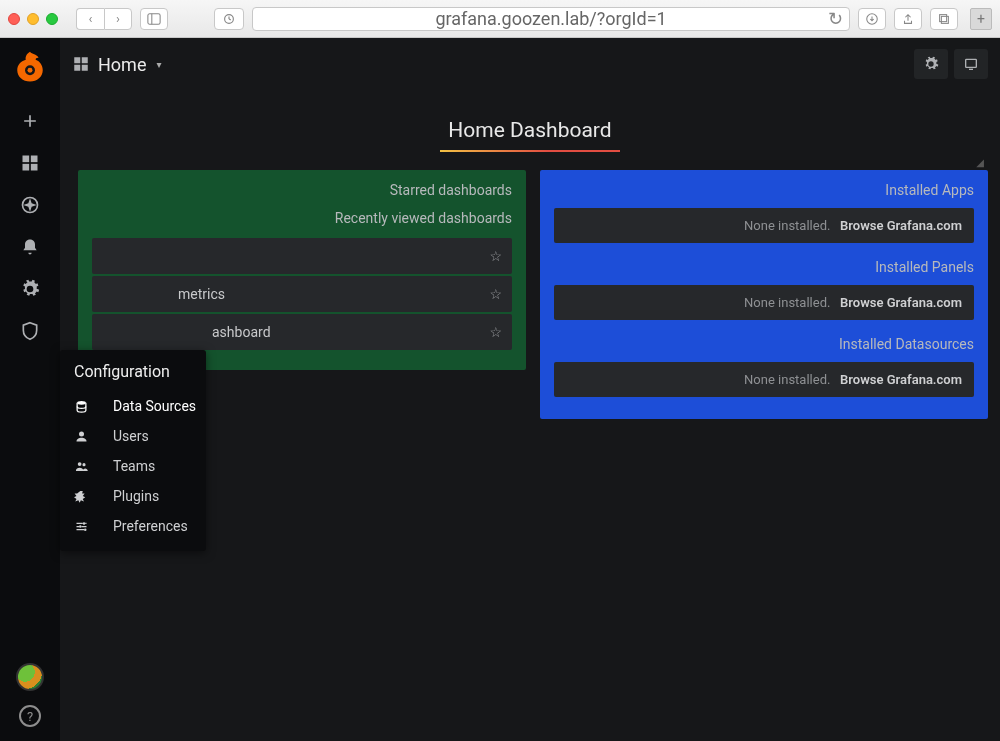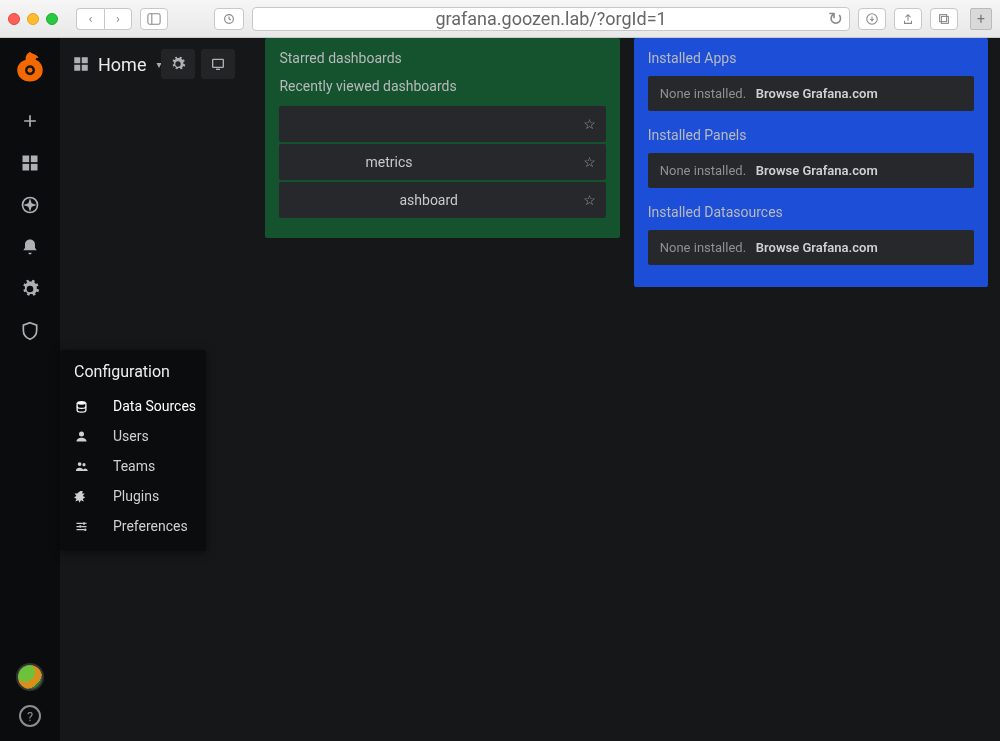--- a/index.html
+++ b/index.html
@@ -24,21 +24,21 @@
   
   .app{display:flex;height:703px;background:#161719;color:#d8d9da;position:relative;}
   .sidebar{width:60px;background:#0b0c0e;display:flex;flex-direction:column;align-items:center;padding-top:10px;gap:0;}
   .logo{width:36px;height:36px;margin-bottom:16px;display:flex;align-items:center;justify-content:center;}
   .sb-item{width:60px;height:42px;display:flex;align-items:center;justify-content:center;color:#aeb0b3;cursor:pointer;}
   .sb-item svg{width:20px;height:20px;fill:#aeb0b3;}
   .sb-bottom{margin-top:auto;display:flex;flex-direction:column;align-items:center;padding-bottom:14px;gap:14px;}
   .avatar{width:28px;height:28px;border-radius:50%;background:radial-gradient(circle at 30% 30%, #6ec13a 0 40%, #d98f1e 40% 70%, #2e7d32 70% 100%);border:2px solid #333;}
   .help-ic{width:22px;height:22px;border:2px solid #8e8e8e;border-radius:50%;display:flex;align-items:center;justify-content:center;color:#8e8e8e;font-size:13px;}
 
-  .main{flex:1;display:flex;flex-direction:row;}
+  .main{flex:1;display:flex;flex-direction:column;text-align:right;}
   .topbar{height:52px;display:flex;align-items:center;padding:0 12px;background:#161719;}
   .crumb{display:flex;align-items:center;gap:8px;color:#eaeaea;font-size:18px;}
   .crumb .grid-ic{width:18px;height:18px;}
   .crumb .caret{font-size:10px;color:#aaa;margin-left:2px;}
   .topbar-right{margin-left:auto;display:flex;gap:6px;}
   .sq-btn{width:34px;height:30px;background:#222426;border-radius:3px;display:flex;align-items:center;justify-content:center;color:#aeb0b3;}
   .sq-btn svg{width:16px;height:16px;fill:#aeb0b3;}
 
   .hero{height:80px;display:flex;align-items:center;justify-content:center;position:relative;}
   .hero h1{font-size:21px;font-weight:400;color:#e8e8e8;}
@@ -230,20 +230,25 @@
         </div>
         <div class="sq-btn">
           <svg viewBox="0 0 24 24">
               <rect x="4" y="5" width="16" height="12" rx="1" fill="none" stroke="#aeb0b3" stroke-width="2"></rect>
               <rect x="9" y="19" width="6" height="2" fill="#aeb0b3"></rect>
             </svg>
         </div>
       </div>
     </div>
 
+    <div class="hero">
+      <h1>Home Dashboard</h1>
+      <div class="underline"></div>
+      <span class="resize-handle" style="position:absolute;right:16px;bottom:2px">◢</span>
+    </div>
 
     <div class="content">
 
       <div class="col">
         <div class="panel left">
           <div class="sec-title">Starred dashboards</div>
           <div class="sec-title">Recently viewed dashboards</div>
           <div class="row">
             <span></span>
             <span class="star">☆</span>

